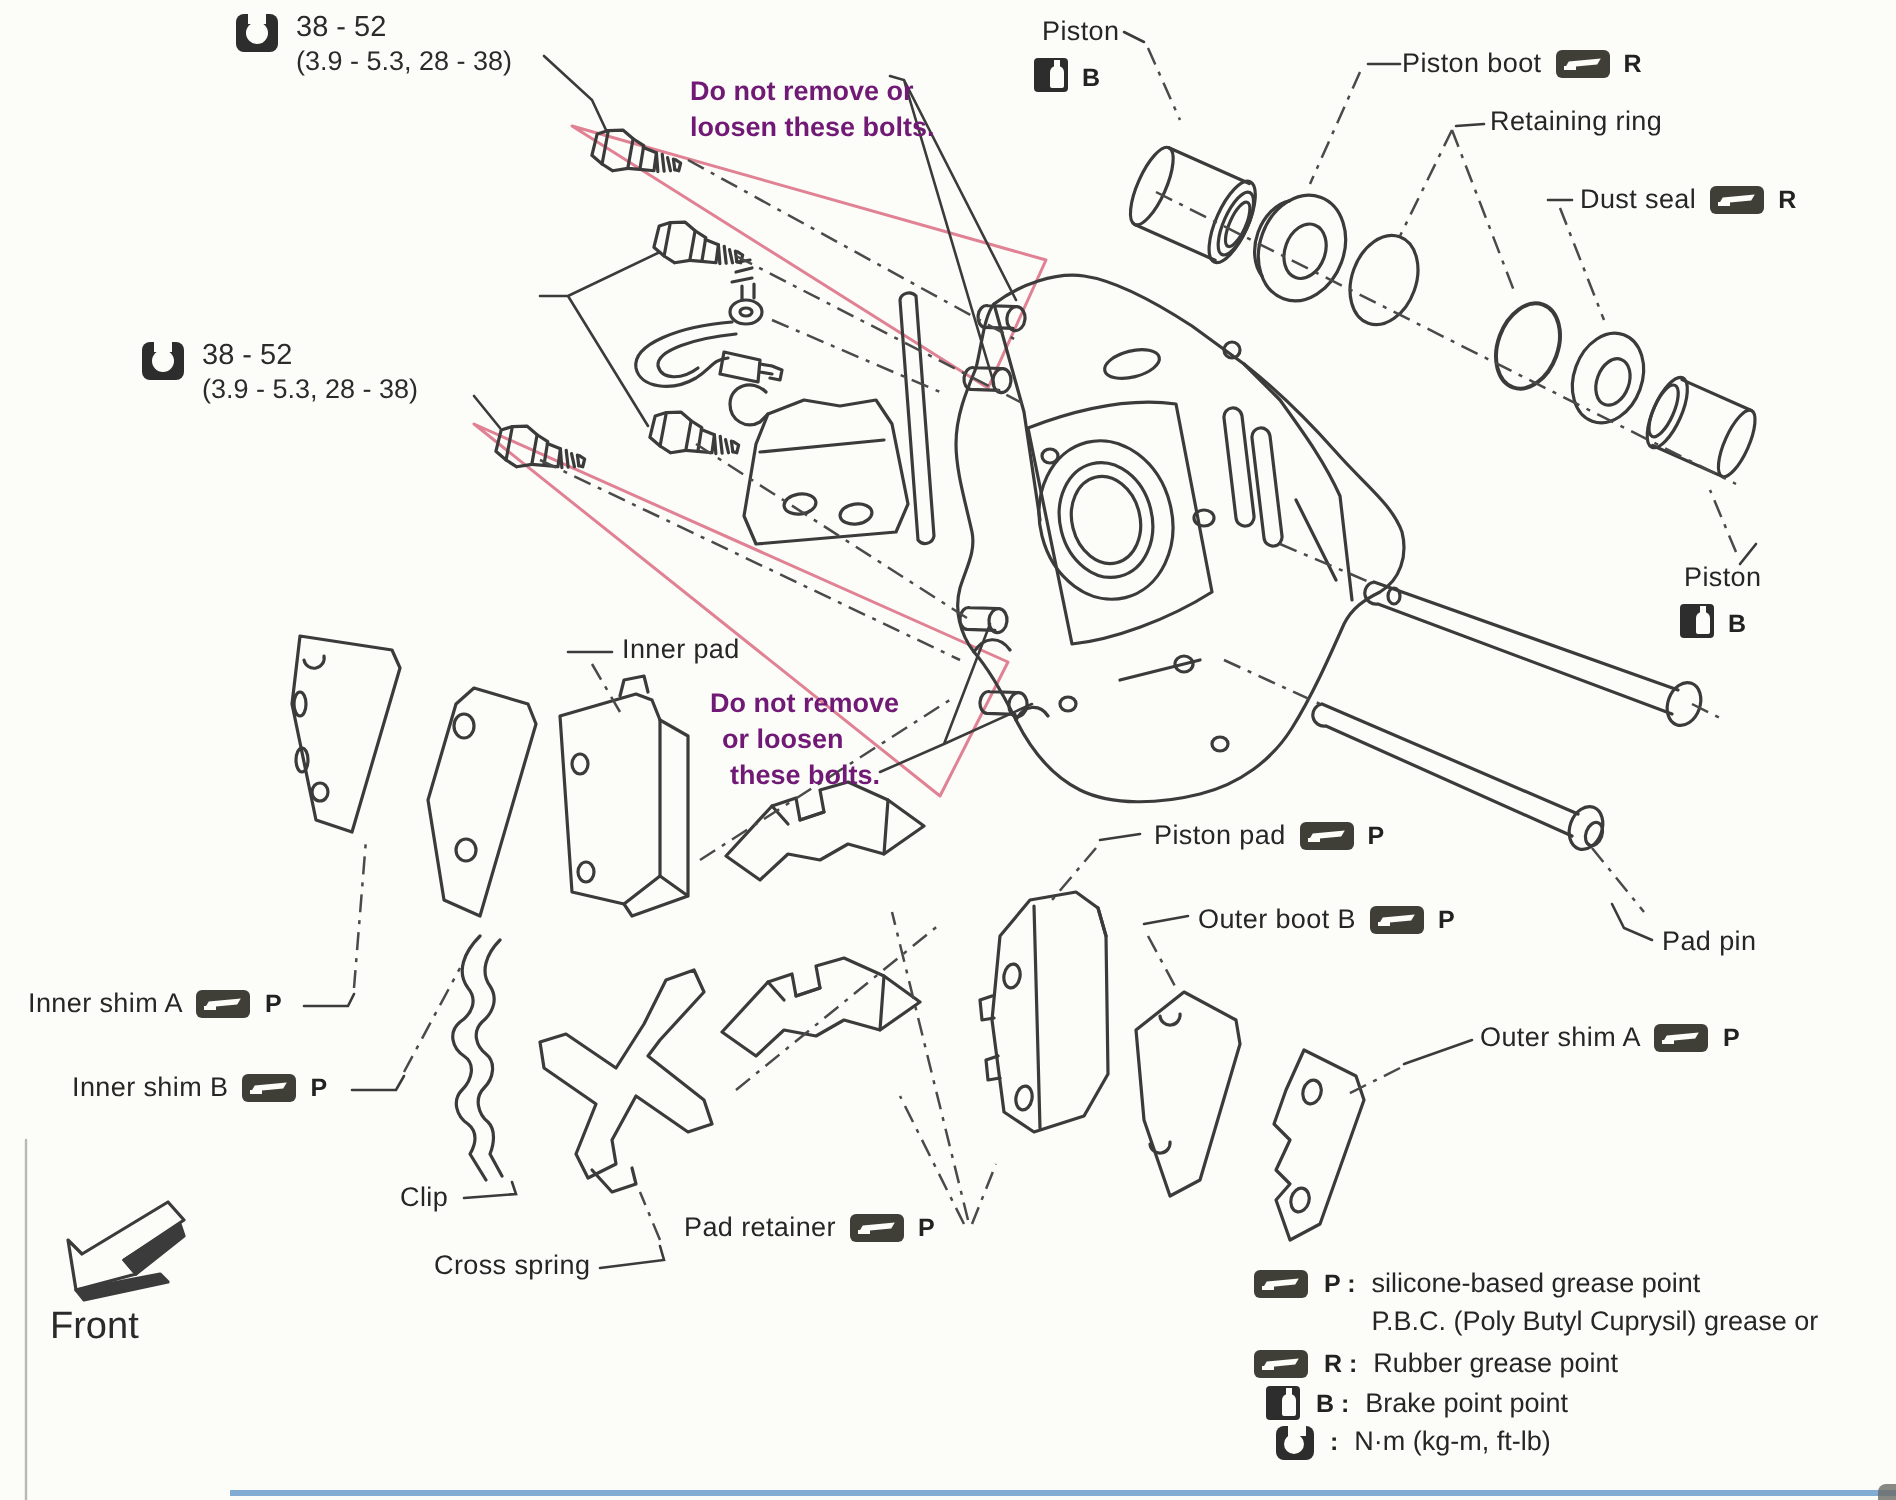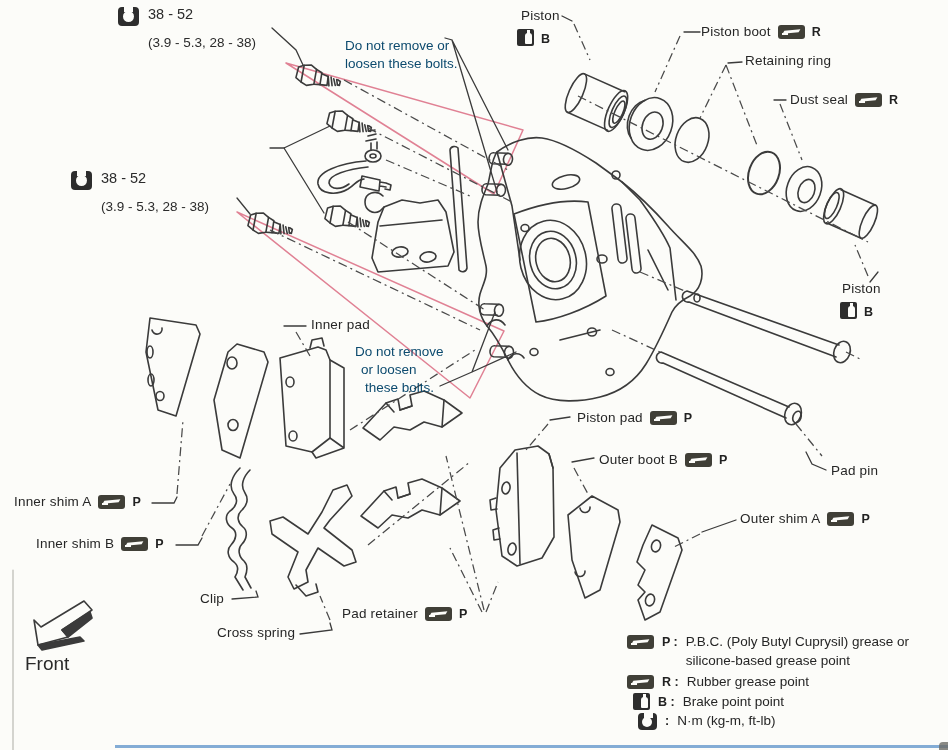--- a/index.html
+++ b/index.html
@@ -5,22 +5,22 @@
   html,body{margin:0;padding:0;background:#e9e9e5;}
   .page{position:relative;width:948px;height:750px;background:#fcfcf9;overflow:hidden;
         font-family:"Liberation Sans",sans-serif;color:#232323;}
   svg.art{position:absolute;left:0;top:0;}
   .lbl{position:absolute;display:flex;align-items:flex-end;gap:7px;white-space:nowrap;
        font-size:13.5px;font-weight:500;letter-spacing:.2px;color:#262626;}
   .code{font-weight:700;font-size:12.5px;color:#222;}
   .spec{position:absolute;display:flex;gap:9px;align-items:flex-start;}
   .spec .txt{display:flex;flex-direction:column;font-weight:400;color:#2b2b2b;}
   .spec .v{font-size:14.5px;line-height:1.2;}
-  .spec .d{font-size:13.5px;line-height:1.25;margin-top:12px;}
-  .warn{position:absolute;font-size:13.5px;font-weight:400;line-height:1.35;color:#0c4a6e;}
+  .spec .d{font-size:13.5px;line-height:1.25;}
+  .warn{position:absolute;font-size:13.5px;font-weight:700;line-height:1.35;color:#701a75;}
   .torque-icon{width:21px;height:19px;background:#2d2d2d;border-radius:4px;position:relative;
                display:inline-block;flex:none;margin-top:1px;}
   .torque-icon::before{content:"";position:absolute;left:5px;top:4px;width:11px;height:11px;
                background:#fcfcf9;border-radius:50%;}
   .torque-icon::after{content:"";position:absolute;left:6px;top:-1px;width:9px;height:6px;background:#fcfcf9;}
   .torque-icon.sm{width:19px;height:17px;}
   .torque-icon.sm::before{left:4px;top:4px;width:10px;height:10px;}
   .grease-icon{width:27px;height:14px;background:#403f37;border-radius:3px;position:relative;
                display:inline-block;flex:none;}
   .grease-icon::before{content:"";position:absolute;left:6px;top:5px;width:15px;height:3px;
@@ -386,22 +386,22 @@
   <span class="grease-icon"></span>
   <span class="code">P</span>
 </div>
 
 <div class="front-lbl" style="left:25px;top:653px">Front</div>
 
 <div class="legend-row" style="left:627px;top:633px">
   <span class="grease-icon" style="margin-top:2px"></span>
   <span class="code" style="margin-top:1px">P :</span>
   <span class="lines">
+    <span>silicone-based grease point</span>
     <span>P.B.C. (Poly Butyl Cuprysil) grease or</span>
-    <span>silicone-based grease point</span>
   </span>
 </div>
 <div class="legend-row" style="left:627px;top:673px">
   <span class="grease-icon" style="margin-top:2px"></span>
   <span class="code" style="margin-top:1px">R :</span>
   <span>Rubber grease point</span>
 </div>
 <div class="legend-row" style="left:633px;top:693px">
   <span class="fluid-icon"></span>
   <span class="code" style="margin-top:1px">B :</span>

